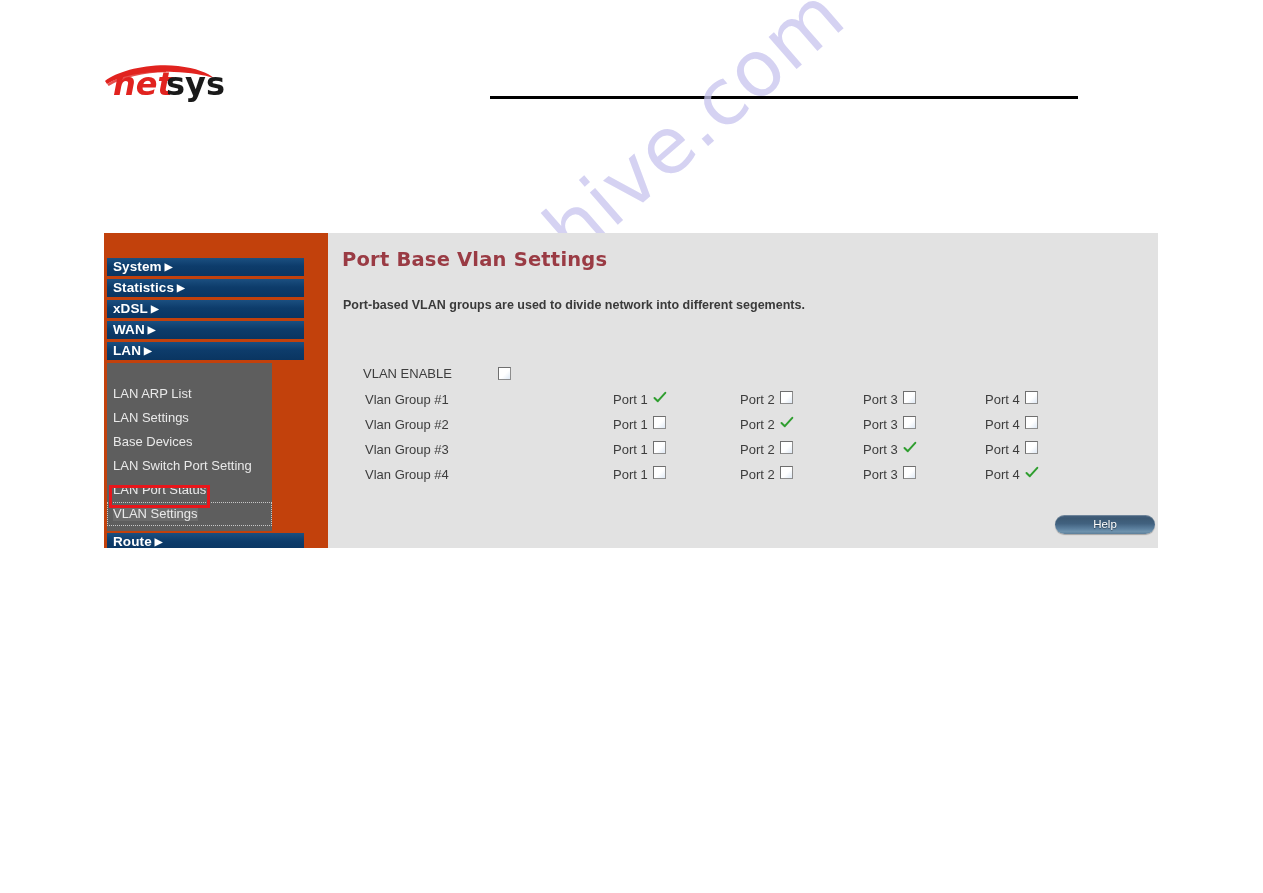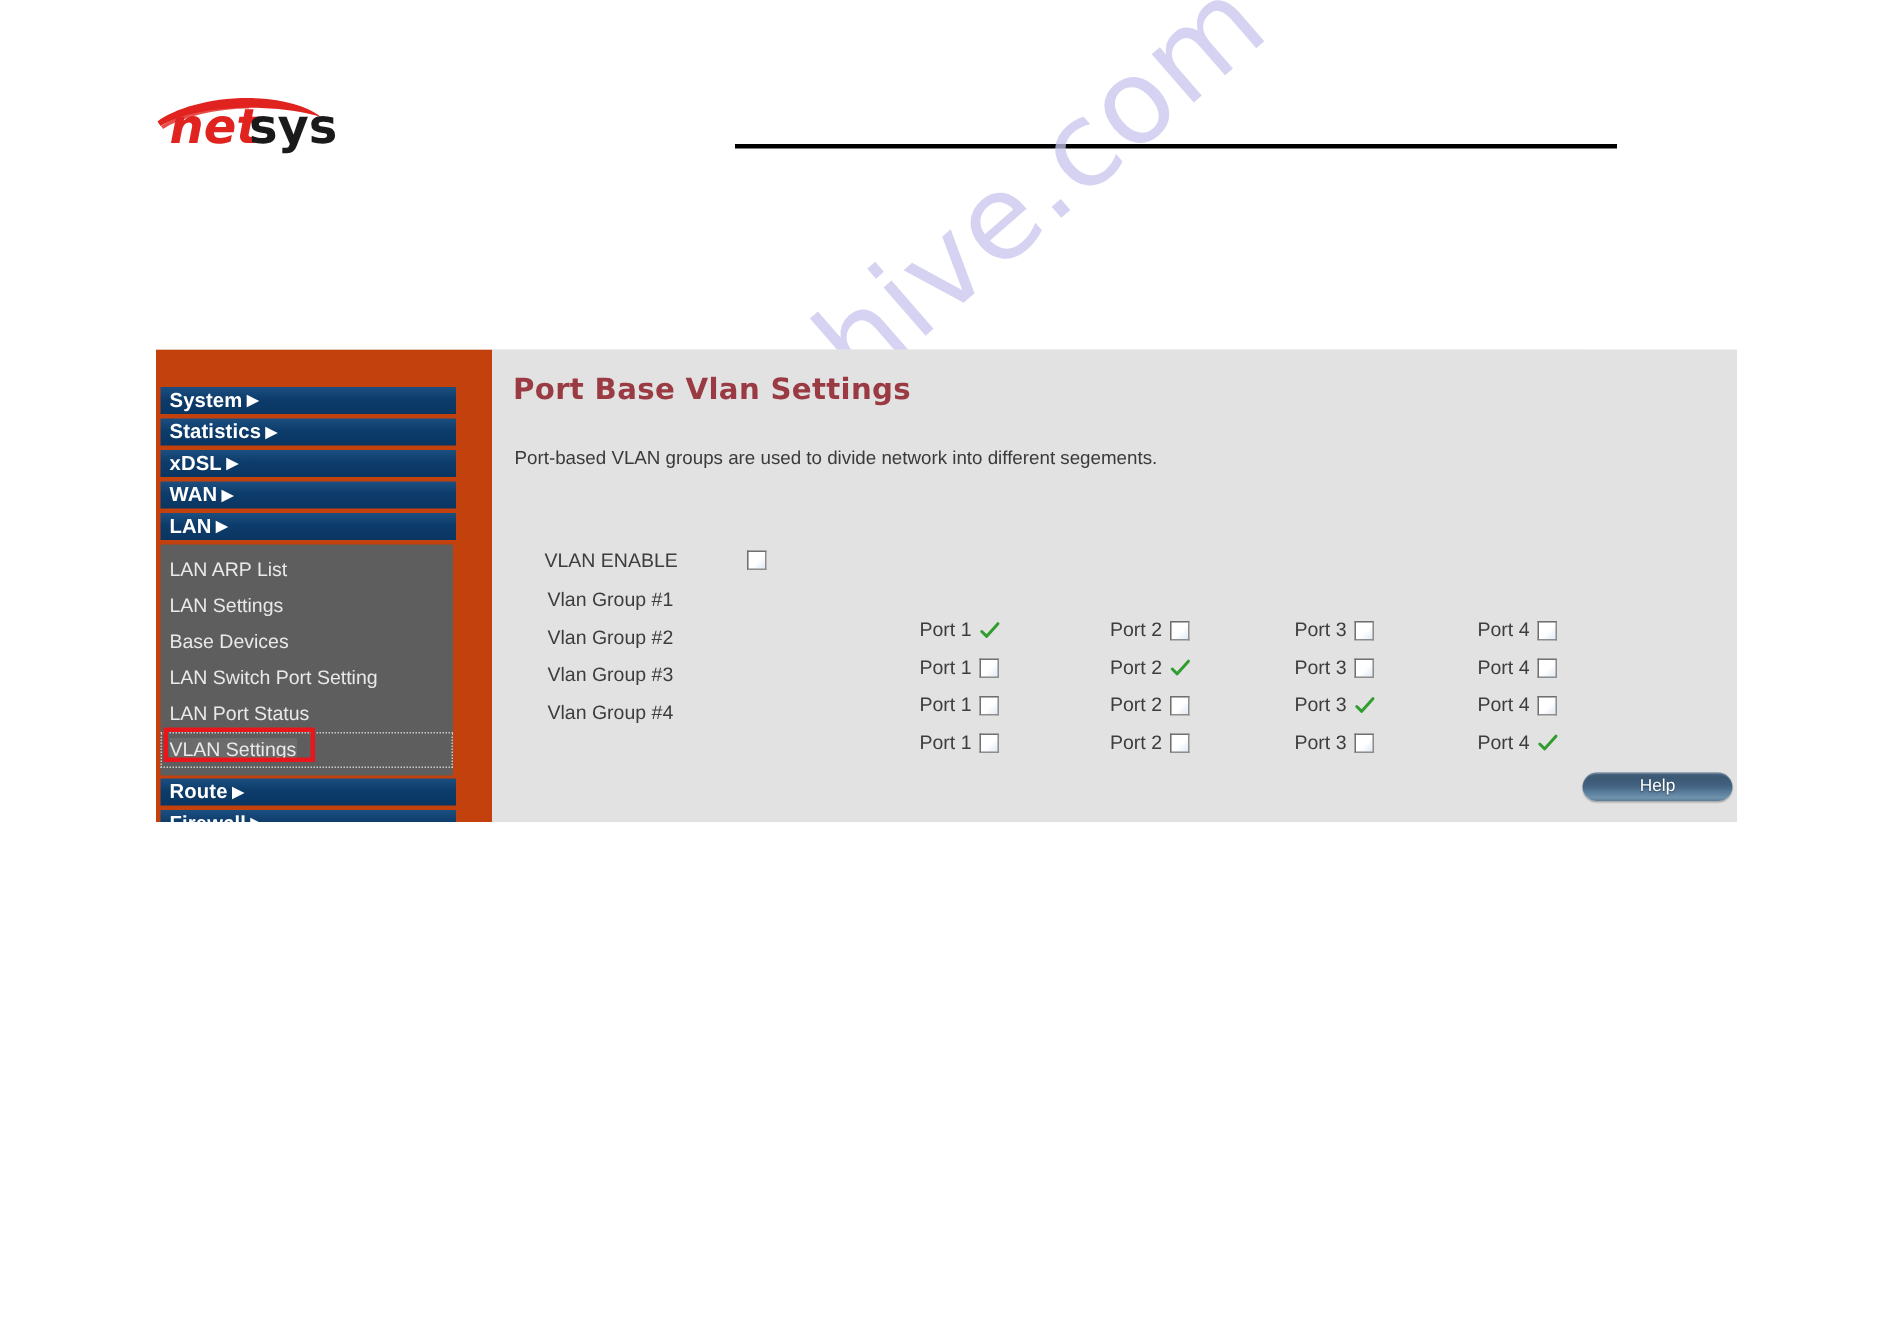--- a/index.html
+++ b/index.html
@@ -99,23 +99,23 @@
   }
   .menu-top .arrow {
     font-size: 10px;
     margin-left: 3px;
     position: relative;
     top: -1px;
   }
 
   .submenu {
     position: relative;
-    width: 195px;
+    width: 165px;
     background: #5e5e5e;
-    padding: 5px 0 5px 0;
+    padding: 19px 0 5px 0;
   }
   .submenu-item {
     height: 24px;
     line-height: 24px;
     padding-left: 6px;
     color: #e9e9e9;
     font-size: 13px;
     white-space: nowrap;
     position: relative;
     box-sizing: border-box;
@@ -161,20 +161,21 @@
     white-space: nowrap;
   }
 
   #page-desc {
     position: absolute;
     left: 15px;
     top: 65px;
     font-size: 12.5px;
     color: #3a3a3a;
     white-space: nowrap;
+    font-weight: bold;
   }
 
   
   #vlan-enable-row {
     position: absolute;
     left: 35px;
     top: 133px;
     font-size: 13px;
     color: #3d3d3d;
     display: flex;
@@ -197,24 +198,23 @@
     position: absolute;
     left: 2px;
     top: 0;
     line-height: 18px;
     white-space: nowrap;
   }
   .port-cell {
     position: absolute;
     top: 0;
     display: flex;
-    align-items: center;
+    align-items: flex-start;
     line-height: 18px;
     white-space: nowrap;
-    margin-top: 20px;
   }
   .port-cell .port-label { margin-right: 5px; }
 
   .cb {
     display: inline-block;
     width: 13px;
     height: 13px;
     box-sizing: border-box;
     background: linear-gradient(to bottom right, #ffffff 0%, #ffffff 55%, #dfe9f5 100%);
     border: 1px solid #8d8d8d;

